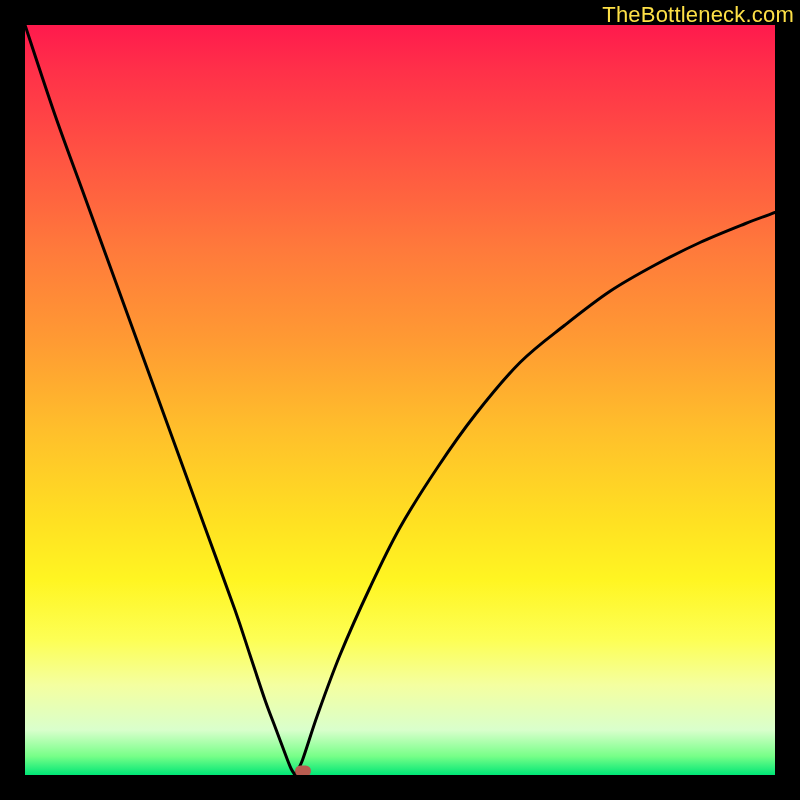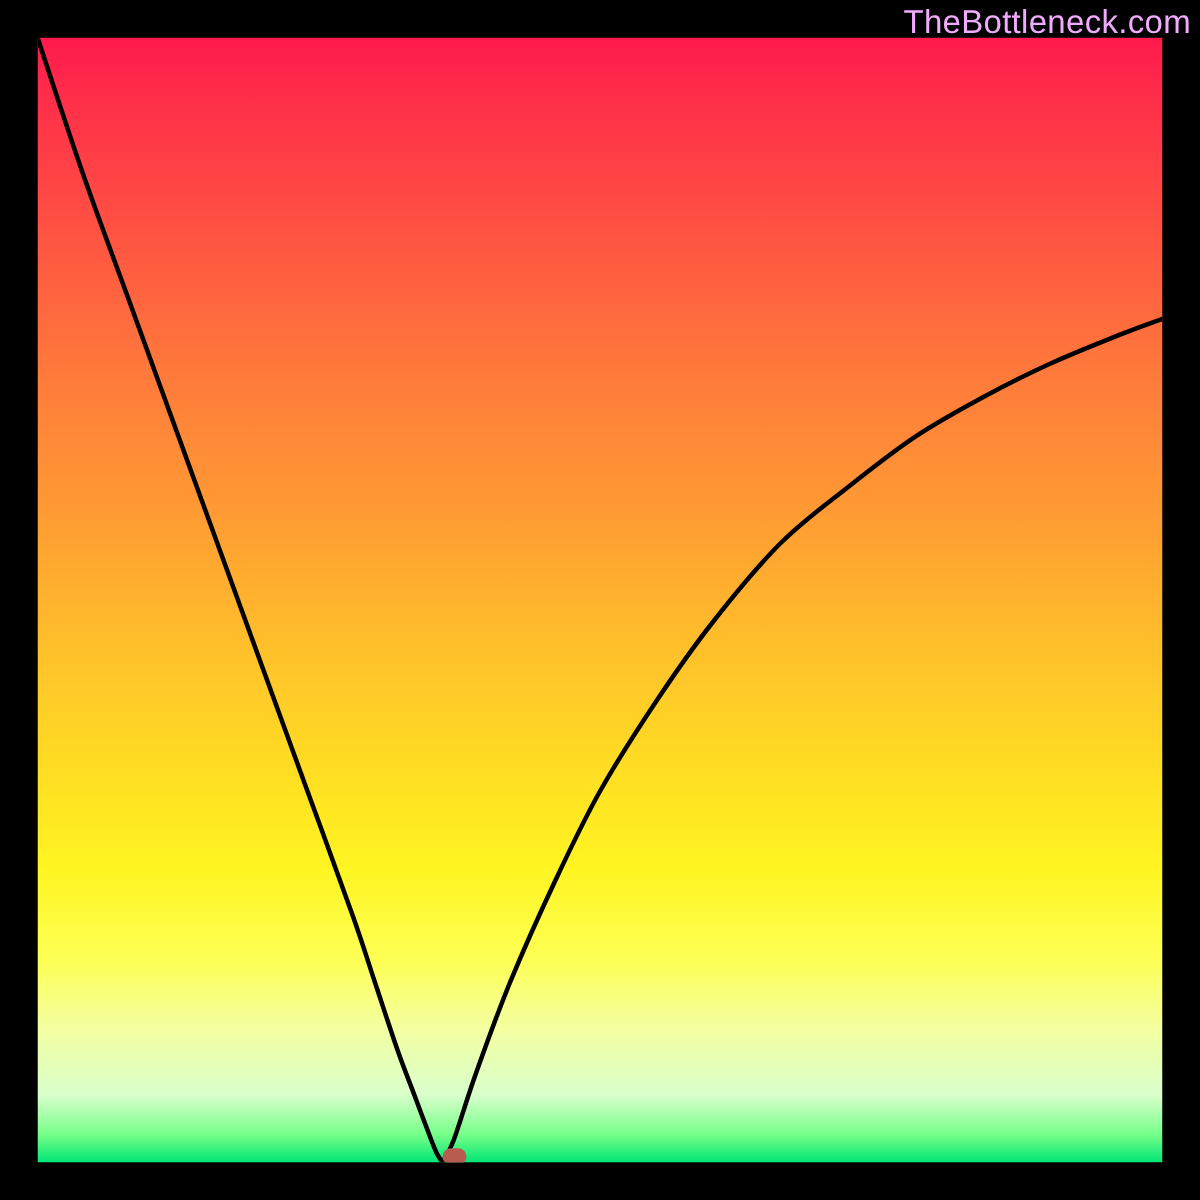--- a/index.html
+++ b/index.html
@@ -54,21 +54,21 @@
     position: absolute;
     left: 0;
     top: 0;
     width: 750px;
     height: 750px;
   }
   .watermark {
     position: absolute;
     top: 2px;
     right: 6px;
-    color: #f0abfc;
+    color: #fde047;
     font-size: 22px;
     font-weight: 500;
     letter-spacing: 0.2px;
   }
   .marker {
     position: absolute;
     width: 16px;
     height: 11px;
     border-radius: 6px;
     background: #b85c50;

